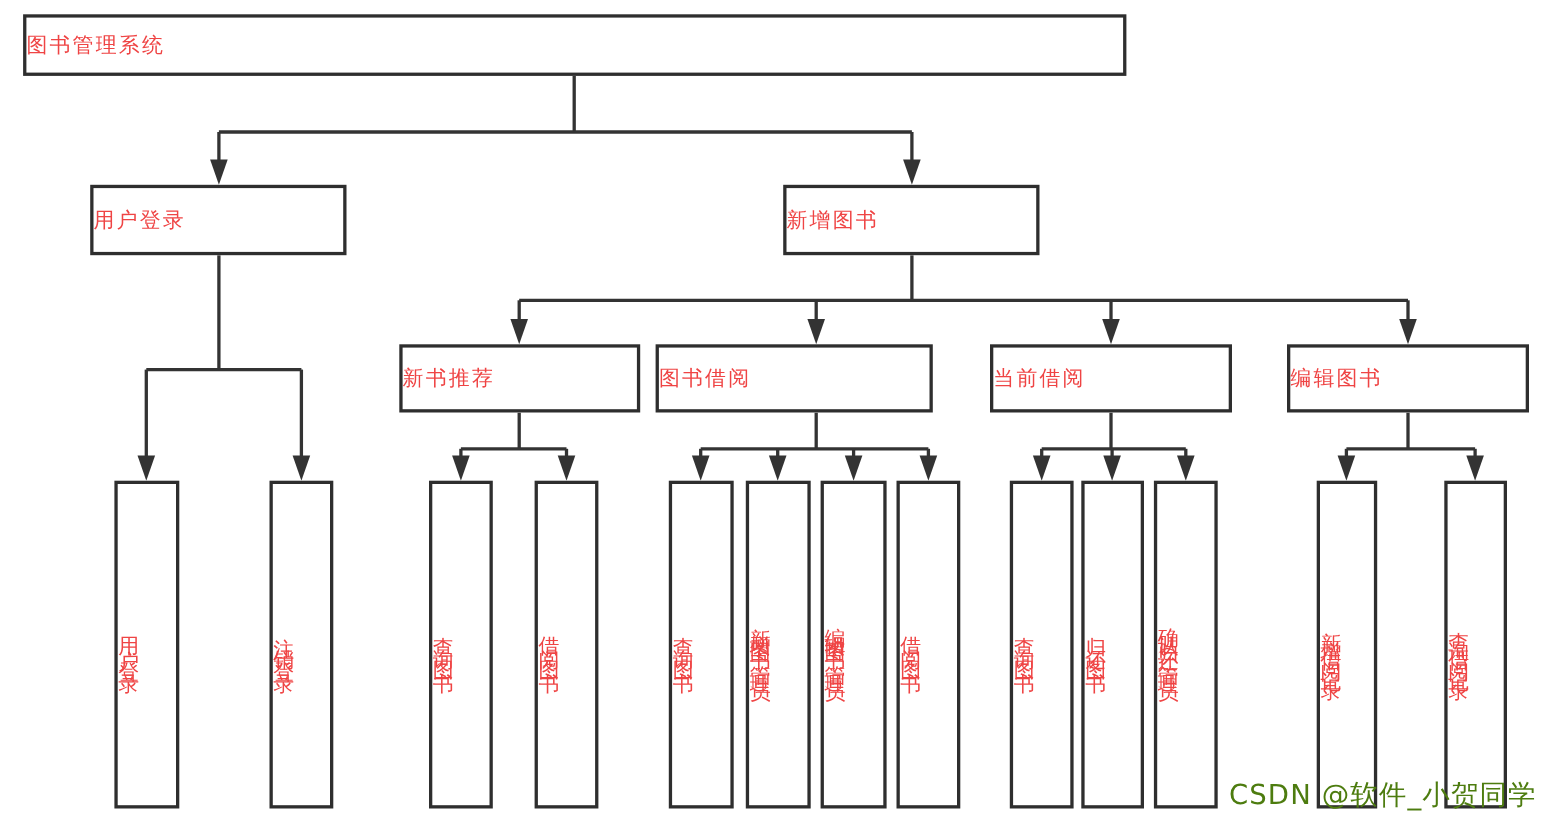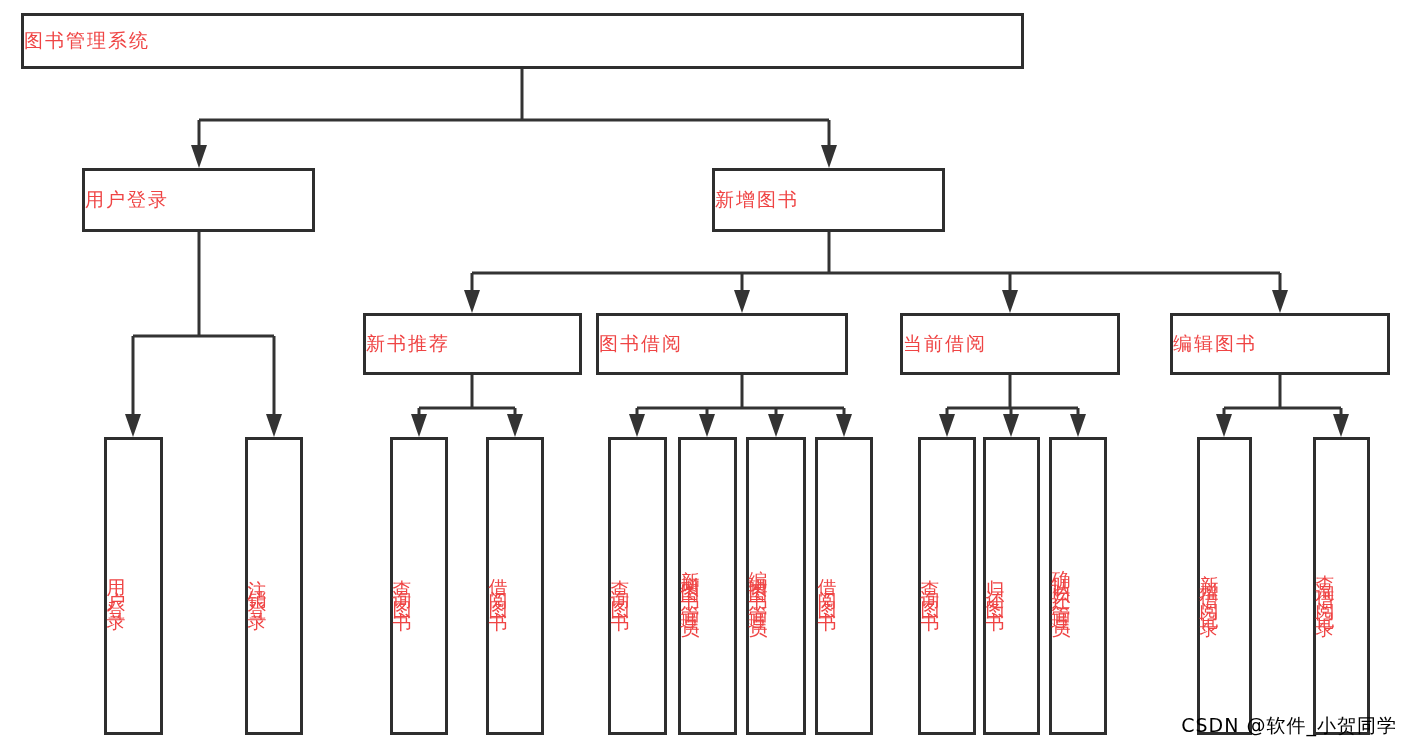--- a/index.html
+++ b/index.html
@@ -31,22 +31,22 @@
     text-orientation: mixed;
     font-size: 19px;
     letter-spacing: 11px;
     line-height: 1;
     white-space: nowrap;
   }
   .watermark {
     position: absolute;
     right: 8px;
     bottom: 8px;
-    font-size: 19px;
-    color: #000000;
+    font-size: 25px;
+    color: #4d7c0f;
     letter-spacing: 1px;
     z-index: 3;
     white-space: nowrap;
   }
 </style>
 </head>
 <body>
 
 <div id="stage">
 

